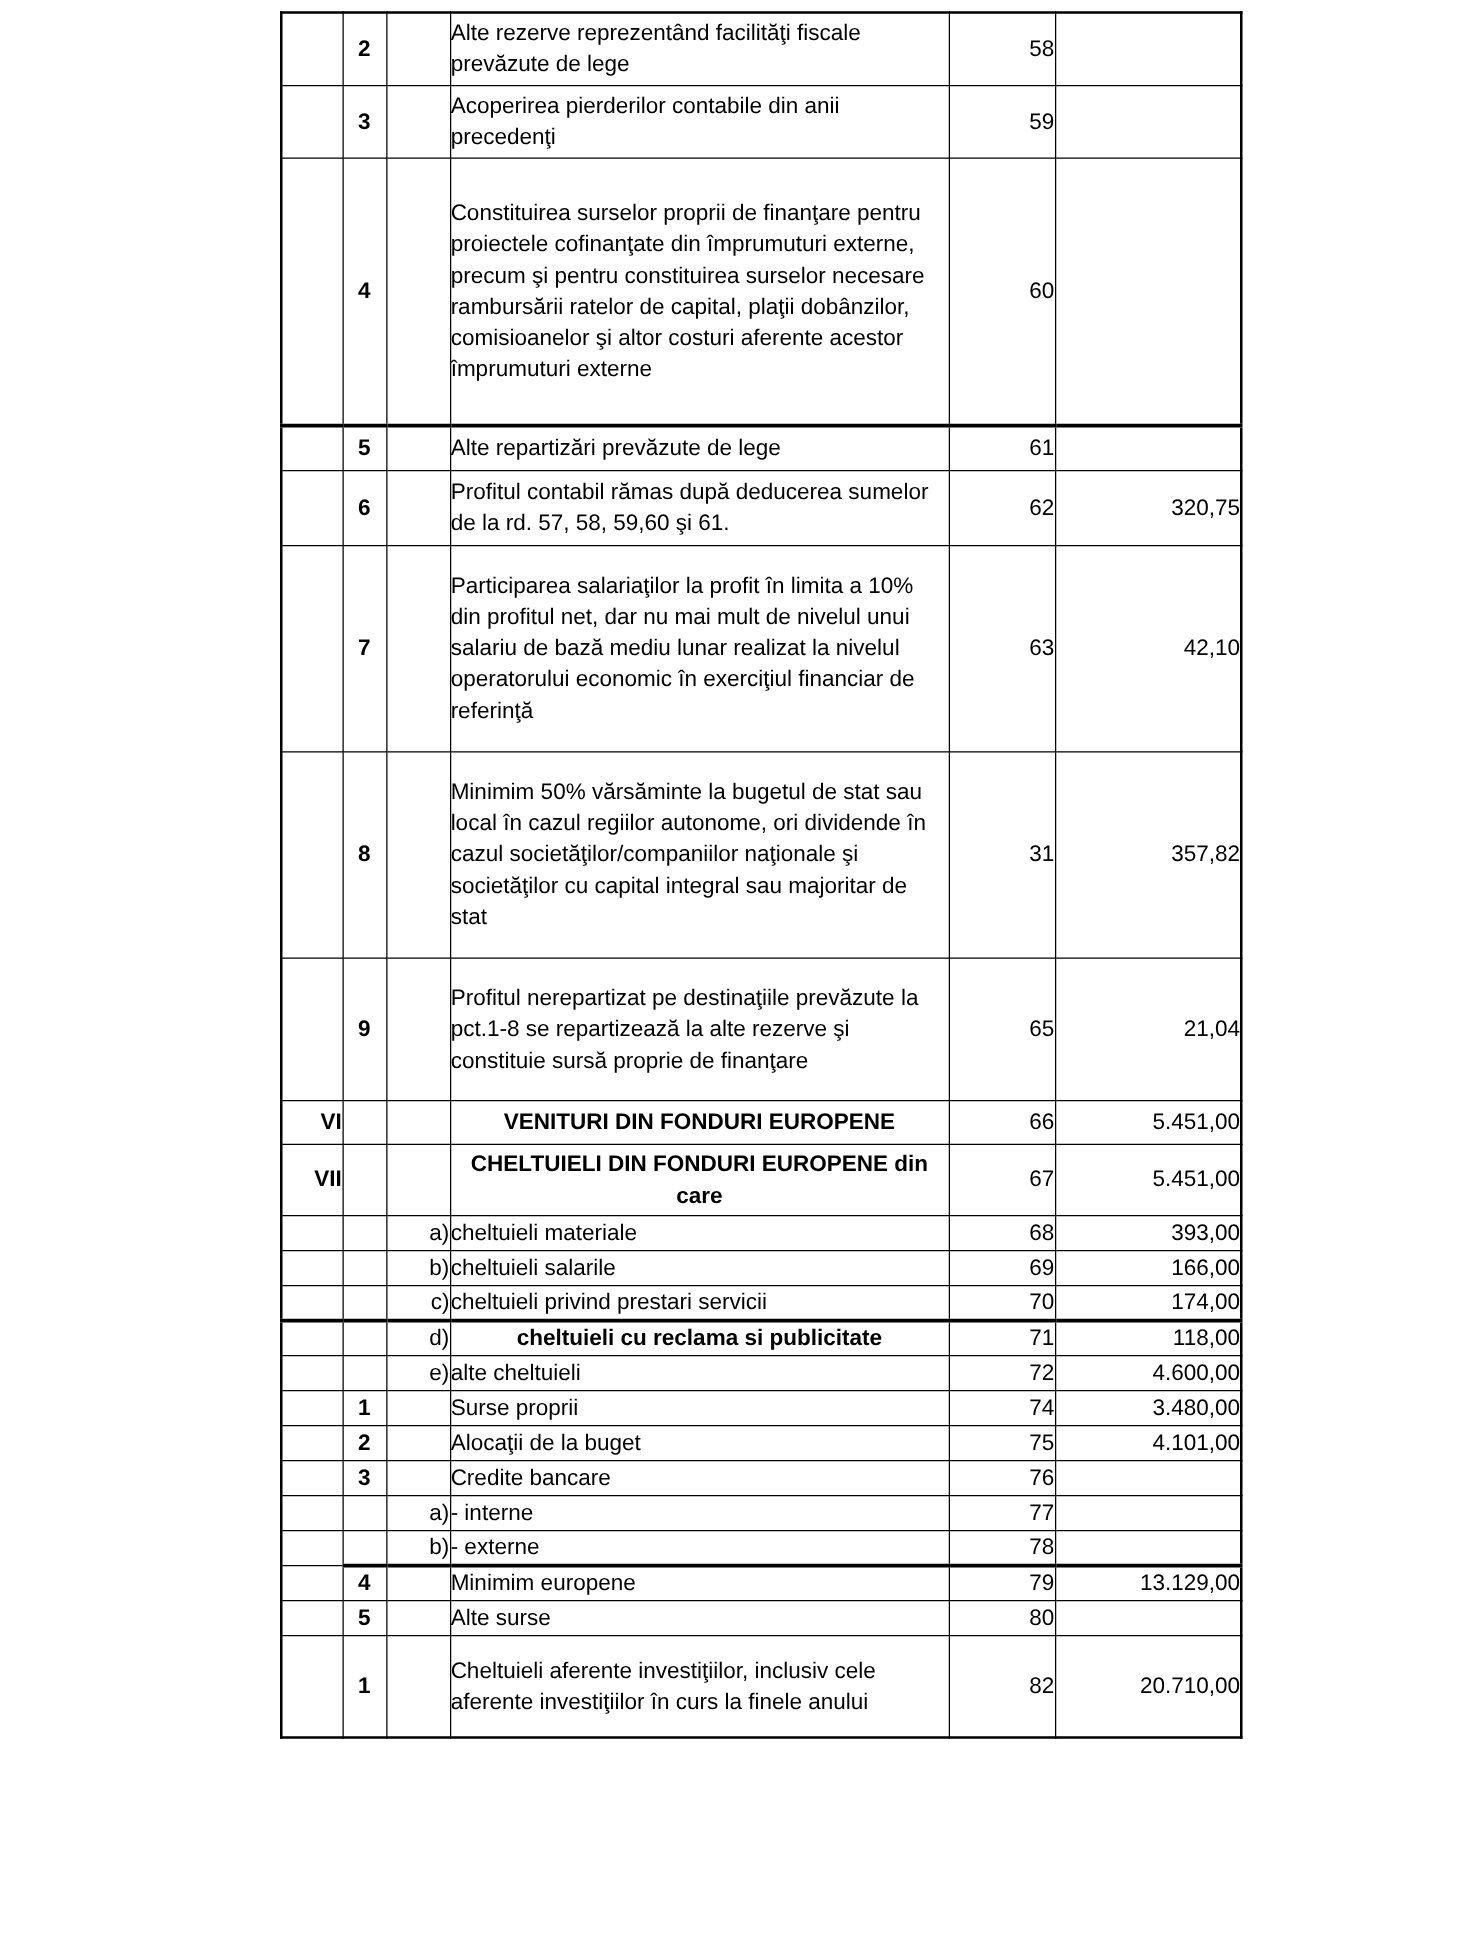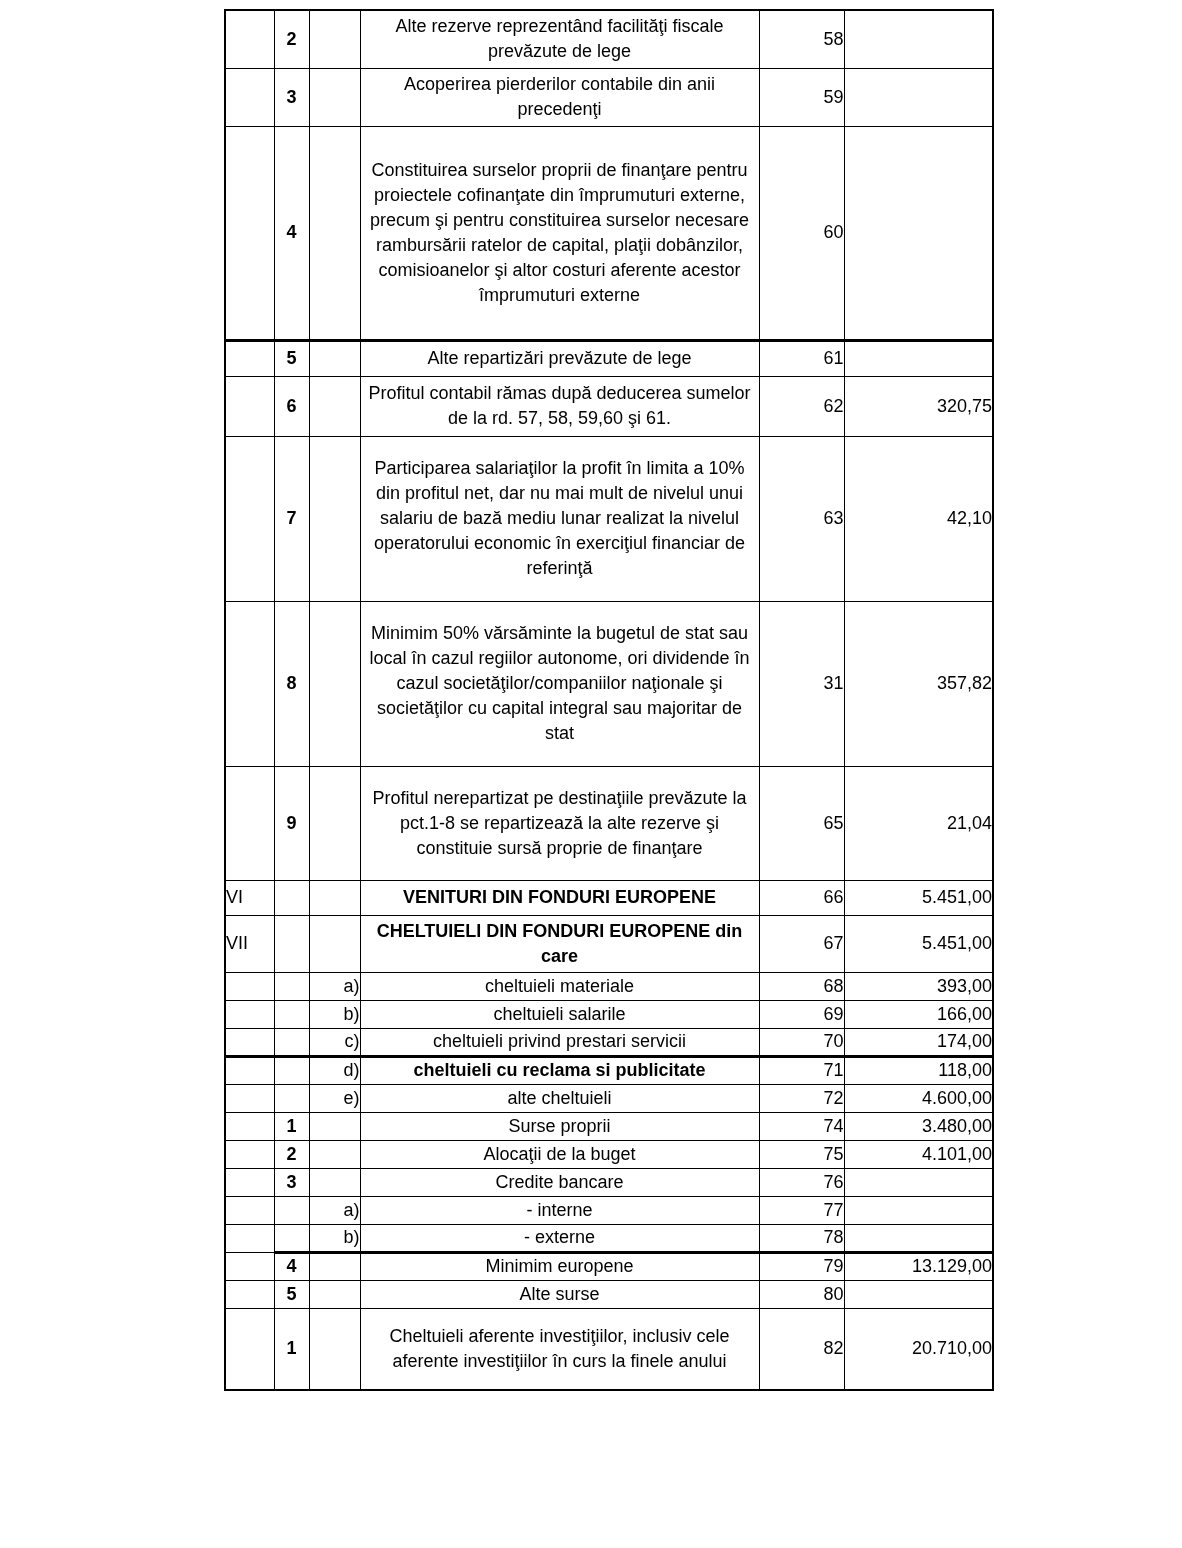--- a/index.html
+++ b/index.html
@@ -19,24 +19,24 @@
     font-size: 18px;
     line-height: 25px;
   }
   col.c0 { width: 49px; }
   col.c1 { width: 35px; }
   col.c2 { width: 51px; }
   col.c3 { width: 399px; }
   col.c4 { width: 85px; }
   col.c5 { width: 149px; }
   table.doc { border: 2px solid #000; }
-  td.roman { text-align: left; font-weight: normal; font-size: 19px; }
+  td.roman { text-align: right; font-weight: bold; font-size: 19px; }
   td.num { text-align: center; font-weight: bold; font-size: 18px; }
   td.sub { text-align: right; padding-right: 16px; font-size: 18px; }
-  td.desc { padding-left: 3px; padding-right: 3px; vertical-align: top; text-align: center; }
+  td.desc { padding-left: 3px; padding-right: 3px; vertical-align: top; }
   td.desc.center { text-align: center; font-weight: bold; }
   td.rd { text-align: right; vertical-align: bottom; font-size: 16px; line-height: 20px; padding-bottom: 1px; margin-left: 47px; }
   td.val { text-align: right; vertical-align: bottom; padding-right: 4px; font-size: 19px; line-height: 22px; }
   tr.thick-top td { border-top: 3px solid #000; }
   td.noborder-bottom { border-bottom: none; }
   td.noborder-top { border-top: none; }
 </style>
 </head>
 <body>
 

